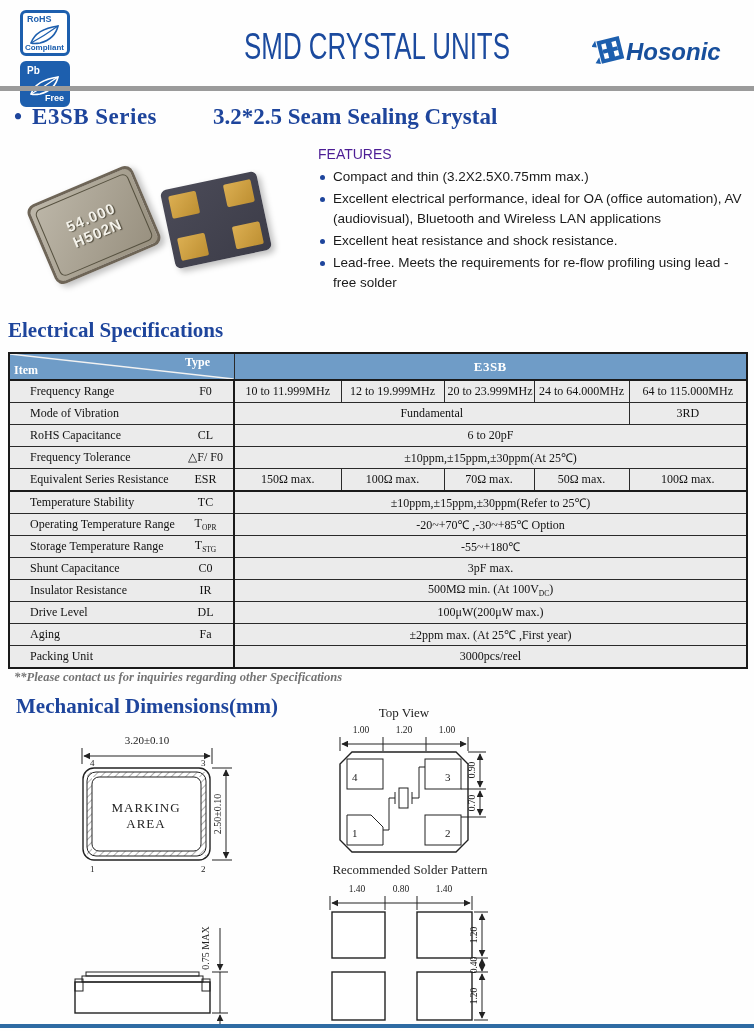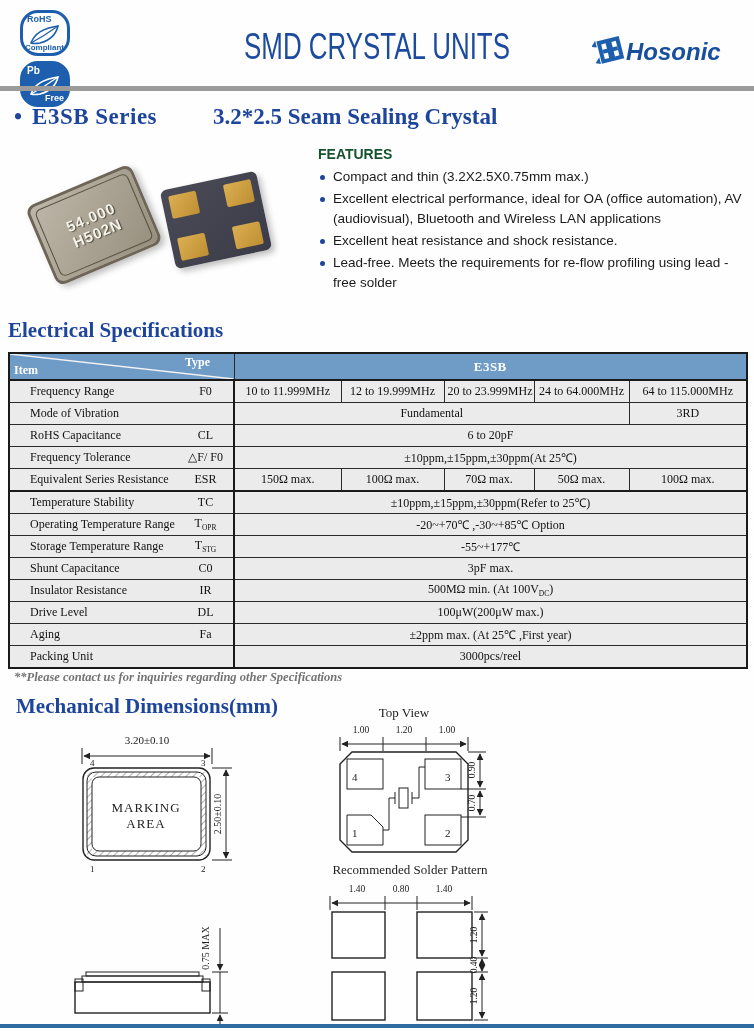--- a/index.html
+++ b/index.html
@@ -1,20 +1,20 @@
 <!DOCTYPE html>
 <html><head>
 <meta charset="utf-8">
 <style>
   html,body{margin:0;padding:0;background:#e9e9e9;}
   .page{position:relative;width:754px;height:1031px;background:#fefefe;margin:0 auto;
         font-family:"Liberation Serif",serif;color:#111;overflow:hidden;}
 
   
-  .badge{position:absolute;width:50px;height:46px;border-radius:18px;box-sizing:border-box;
+  .badge{position:absolute;width:50px;height:46px;border-radius:6px;box-sizing:border-box;
          font-family:"Liberation Sans",sans-serif;}
   .badge-rohs{left:20px;top:10px;background:#fff;border:3px solid #1d5fae;color:#1d5fae;}
   .badge-pb{left:20px;top:61px;background:#1d5fae;border:3px solid #1d5fae;color:#fff;}
   .badge .tl{position:absolute;top:1px;left:4px;font-size:9px;font-weight:bold;}
   .badge .br{position:absolute;bottom:1px;right:3px;font-size:8px;font-weight:bold;}
   .badge svg{position:absolute;left:5px;top:9px;}
 
   .main-title{position:absolute;left:0;right:0;top:26px;text-align:center;
               font-family:"Liberation Sans",sans-serif;font-size:36px;color:#1b4a9e;
               transform:scaleX(.72);letter-spacing:0;white-space:nowrap;}
@@ -39,21 +39,21 @@
             background:linear-gradient(145deg,#4b4b58,#3c3c48);border-radius:6px;
             box-shadow:3px 4px 6px rgba(0,0,0,.25);}
   .crystal2 .pad{position:absolute;width:28px;height:23px;border-radius:2px;
             background:linear-gradient(135deg,#dcaf52,#bd8f32);}
   .pad-tl{left:7px;top:7px;} .pad-tr{right:7px;top:7px;}
   .pad-bl{left:7px;bottom:7px;} .pad-br{right:7px;bottom:7px;}
 
   
   .features{position:absolute;left:318px;top:146px;width:424px;
             font-family:"Liberation Sans",sans-serif;}
-  .features-h{font-weight:bold;font-size:14px;color:#14532d;margin-bottom:5px;}
+  .features-h{font-weight:normal;font-size:14px;color:#4c1d95;margin-bottom:5px;}
   .feat{display:flex;margin-bottom:2px;font-size:13.5px;line-height:20px;color:#1a1a1a;}
   .feat .dot{width:5px;height:5px;border-radius:50%;background:#1e459c;margin:8px 8px 0 2px;flex:none;}
 
   
   .sec-h{position:absolute;color:#1e459c;font-weight:bold;}
   .elec-h{left:8px;top:318px;font-size:21px;}
   .mech-h{left:16px;top:694px;font-size:21px;}
   .footnote{position:absolute;left:14px;top:670px;font-size:12.5px;font-style:italic;font-weight:bold;color:#737373;}
 
   
@@ -260,21 +260,21 @@
             </td>
             <td class="vcell" colspan="5">-20~+70℃ ,-30~+85℃  Option</td>
           </tr>
           <tr>
             <td class="lcell">
               <div class="lwrap">
                 <span class="ilabel">Storage Temperature Range</span>
                 <span class="icode">T<sub>STG</sub></span>
               </div>
             </td>
-            <td class="vcell" colspan="5">-55~+177℃</td>
+            <td class="vcell" colspan="5">-55~+180℃</td>
           </tr>
           <tr>
             <td class="lcell">
               <div class="lwrap">
                 <span class="ilabel">Shunt Capacitance</span>
                 <span class="icode">C0</span>
               </div>
             </td>
             <td class="vcell" colspan="5">3pF max.</td>
           </tr>

